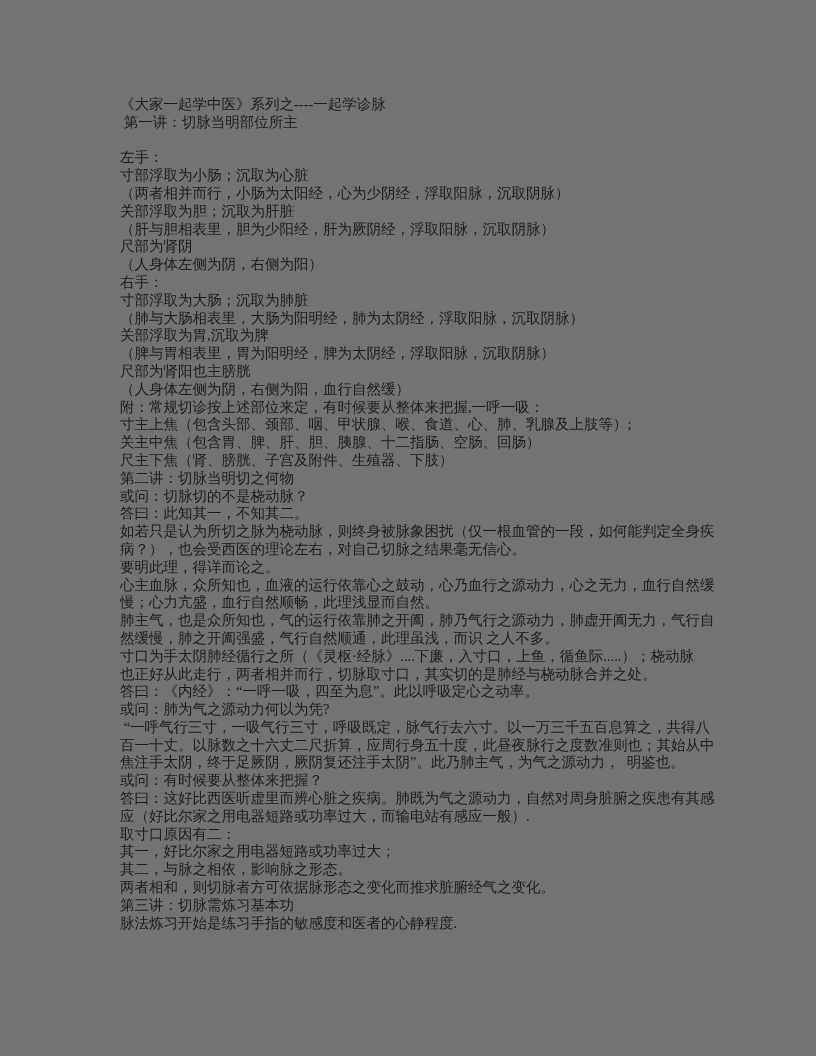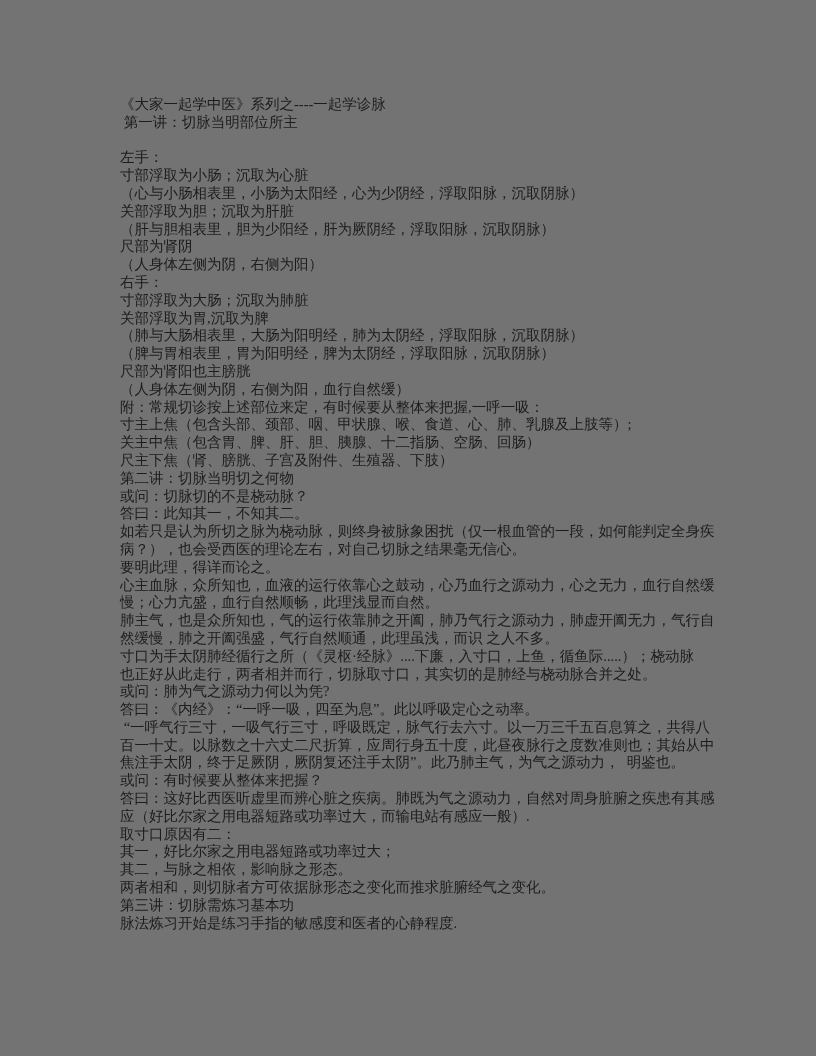--- a/index.html
+++ b/index.html
@@ -33,50 +33,50 @@
 </head>
 <body>
 
 <div class="page">
   <div class="text-block">
       <div class="line">《大家一起学中医》系列之----一起学诊脉</div>
       <div class="line"> 第一讲：切脉当明部位所主</div>
       <div class="line">&nbsp;</div>
       <div class="line">左手：</div>
       <div class="line">寸部浮取为小肠；沉取为心脏</div>
-      <div class="line">（心与小肠相表里，小肠为太阳经，心为少阴经，浮取阳脉，沉取阴脉）</div>
+      <div class="line">（两者相并而行，小肠为太阳经，心为少阴经，浮取阳脉，沉取阴脉）</div>
       <div class="line">关部浮取为胆；沉取为肝脏</div>
       <div class="line">（肝与胆相表里，胆为少阳经，肝为厥阴经，浮取阳脉，沉取阴脉）</div>
       <div class="line">尺部为肾阴</div>
       <div class="line">（人身体左侧为阴，右侧为阳）</div>
       <div class="line">右手：</div>
       <div class="line">寸部浮取为大肠；沉取为肺脏</div>
+      <div class="line">（肺与大肠相表里，大肠为阳明经，肺为太阴经，浮取阳脉，沉取阴脉）</div>
       <div class="line">关部浮取为胃,沉取为脾</div>
-      <div class="line">（肺与大肠相表里，大肠为阳明经，肺为太阴经，浮取阳脉，沉取阴脉）</div>
       <div class="line">（脾与胃相表里，胃为阳明经，脾为太阴经，浮取阳脉，沉取阴脉）</div>
       <div class="line">尺部为肾阳也主膀胱</div>
       <div class="line">（人身体左侧为阴，右侧为阳，血行自然缓）</div>
       <div class="line">附：常规切诊按上述部位来定，有时候要从整体来把握,一呼一吸：</div>
       <div class="line">寸主上焦（包含头部、颈部、咽、甲状腺、喉、食道、心、肺、乳腺及上肢等）;</div>
       <div class="line">关主中焦（包含胃、脾、肝、胆、胰腺、十二指肠、空肠、回肠）</div>
       <div class="line">尺主下焦（肾、膀胱、子宫及附件、生殖器、下肢）</div>
       <div class="line">第二讲：切脉当明切之何物</div>
       <div class="line">或问：切脉切的不是桡动脉？</div>
       <div class="line">答曰：此知其一，不知其二。</div>
       <div class="line">如若只是认为所切之脉为桡动脉，则终身被脉象困扰（仅一根血管的一段，如何能判定全身疾</div>
       <div class="line">病？），也会受西医的理论左右，对自己切脉之结果毫无信心。</div>
       <div class="line">要明此理，得详而论之。</div>
       <div class="line">心主血脉，众所知也，血液的运行依靠心之鼓动，心乃血行之源动力，心之无力，血行自然缓</div>
       <div class="line">慢；心力亢盛，血行自然顺畅，此理浅显而自然。</div>
       <div class="line">肺主气，也是众所知也，气的运行依靠肺之开阖，肺乃气行之源动力，肺虚开阖无力，气行自</div>
       <div class="line">然缓慢，肺之开阖强盛，气行自然顺通，此理虽浅，而识 之人不多。</div>
       <div class="line">寸口为手太阴肺经循行之所（《灵枢·经脉》....下廉，入寸口，上鱼，循鱼际.....）；桡动脉</div>
       <div class="line">也正好从此走行，两者相并而行，切脉取寸口，其实切的是肺经与桡动脉合并之处。</div>
+      <div class="line">答曰：《内经》：“一呼一吸，四至为息”。此以呼吸定心之动率。</div>
       <div class="line">或问：肺为气之源动力何以为凭?</div>
-      <div class="line">答曰：《内经》：“一呼一吸，四至为息”。此以呼吸定心之动率。</div>
       <div class="line"> “一呼气行三寸，一吸气行三寸，呼吸既定，脉气行去六寸。以一万三千五百息算之，共得八</div>
       <div class="line">百一十丈。以脉数之十六丈二尺折算，应周行身五十度，此昼夜脉行之度数准则也；其始从中</div>
       <div class="line">焦注手太阴，终于足厥阴，厥阴复还注手太阴”。此乃肺主气，为气之源动力，  明鉴也。</div>
       <div class="line">或问：有时候要从整体来把握？</div>
       <div class="line">答曰：这好比西医听虚里而辨心脏之疾病。肺既为气之源动力，自然对周身脏腑之疾患有其感</div>
       <div class="line">应（好比尔家之用电器短路或功率过大，而输电站有感应一般）.</div>
       <div class="line">取寸口原因有二：</div>
       <div class="line">其一，好比尔家之用电器短路或功率过大；</div>
       <div class="line">其二，与脉之相依，影响脉之形态。</div>
       <div class="line">两者相和，则切脉者方可依据脉形态之变化而推求脏腑经气之变化。</div>

